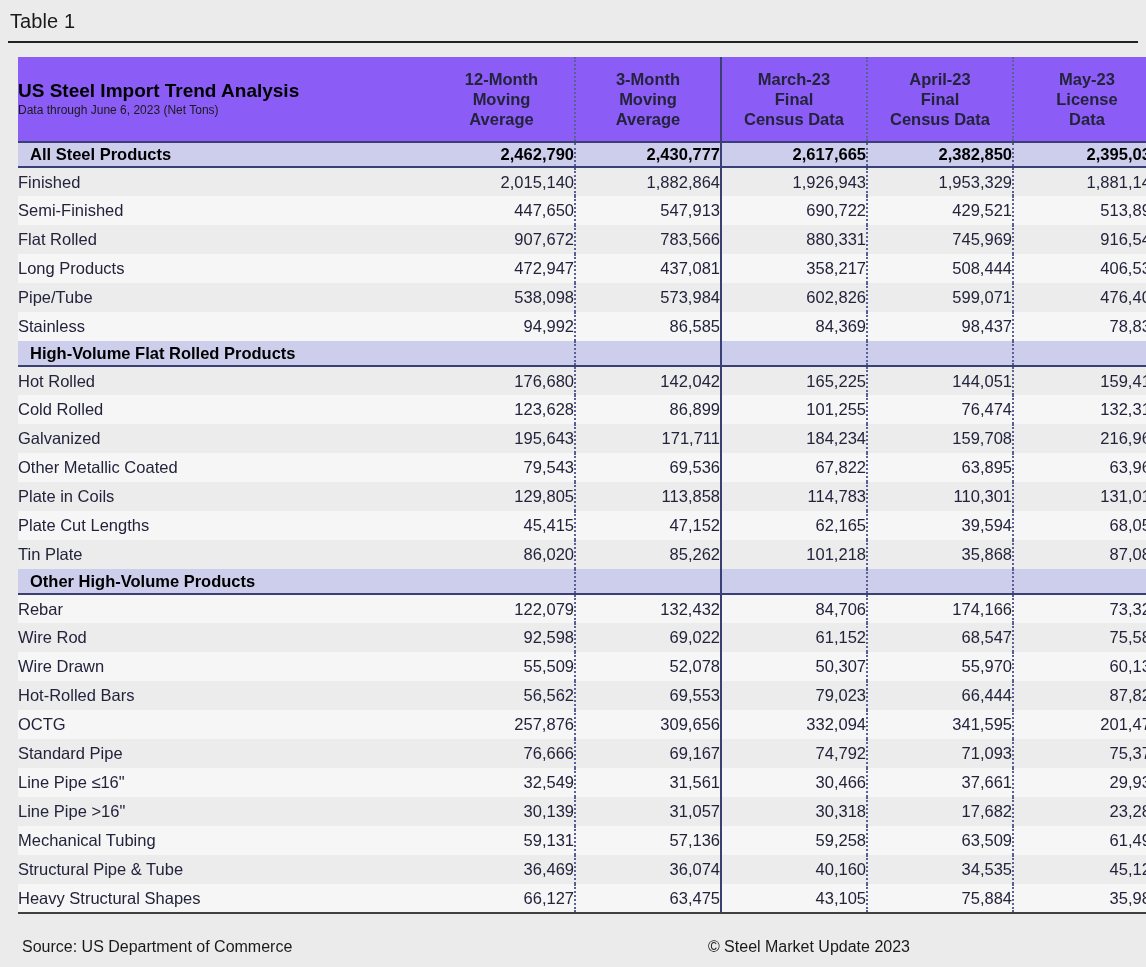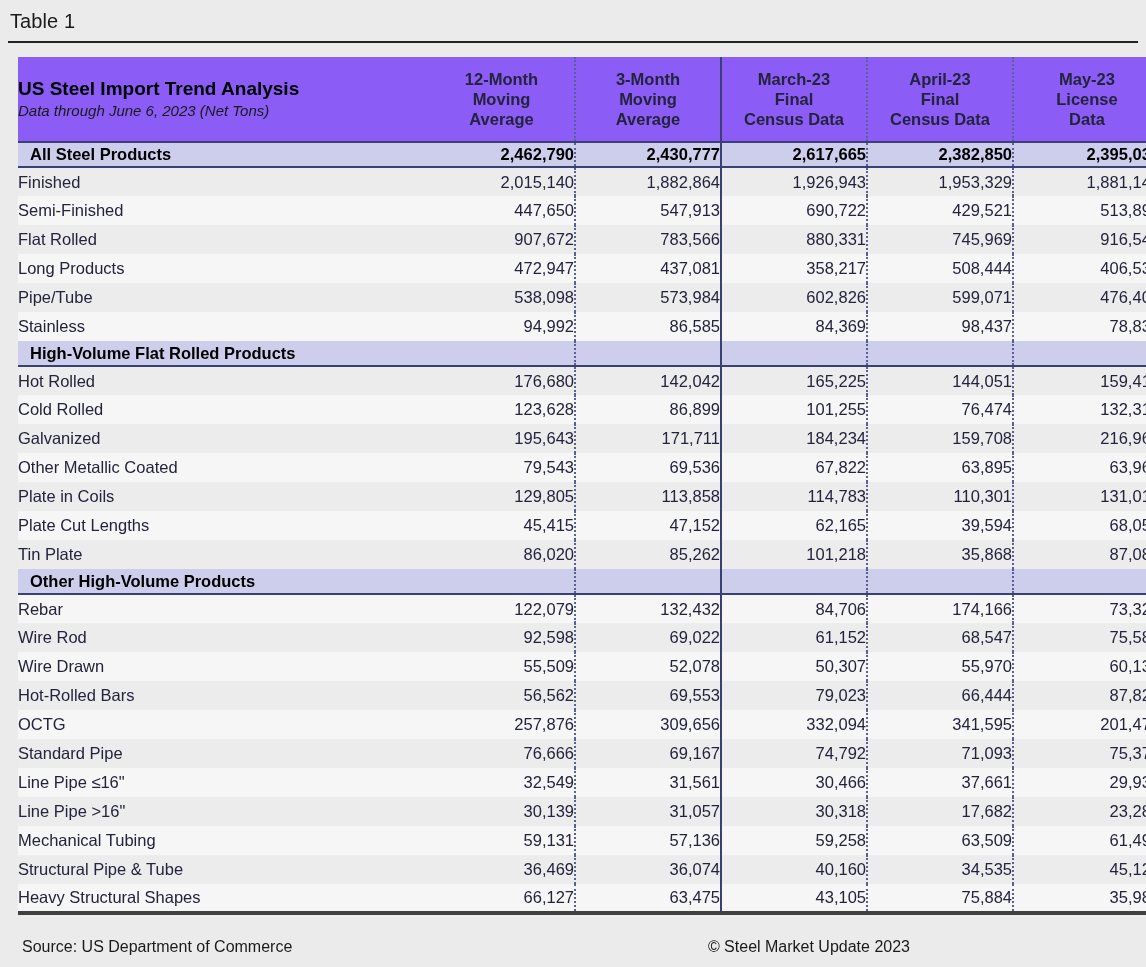--- a/index.html
+++ b/index.html
@@ -81,26 +81,25 @@
   }
   .title-main {
     display: block;
     font-size: 19px;
     font-weight: bold;
     color: #000;
     line-height: 1.18;
   }
   .title-sub {
     display: block;
-    font-size: 15px;
+    font-size: 12px;
     font-weight: normal;
     color: #1a1a1a;
     line-height: 1.3;
     margin-top: 1px;
-    font-style: italic;
   }
 
   
   tbody tr.data-row { height: 29px; }
   tbody tr.section-row { height: 25px; }
 
   td.lbl {
     text-align: left;
     padding-left: 46px;
     font-size: 16.5px;
@@ -141,21 +140,21 @@
     border-left: 2px solid #3a3f74;
   }
 
   
   thead th { border-top: 2px solid #ececec; }
 
   
   tr.first-section td { border-top: 2px solid #3a3f74; }
 
   
-  tr.last-row td { border-bottom: 4px solid #404040; }
+  tr.last-row td { border-bottom: 2px solid #404040; }
 
   
   .watermark {
     position: absolute;
     left: 0;
     top: 0;
     width: 1146px;
     height: 967px;
     z-index: 1;
     pointer-events: none;

